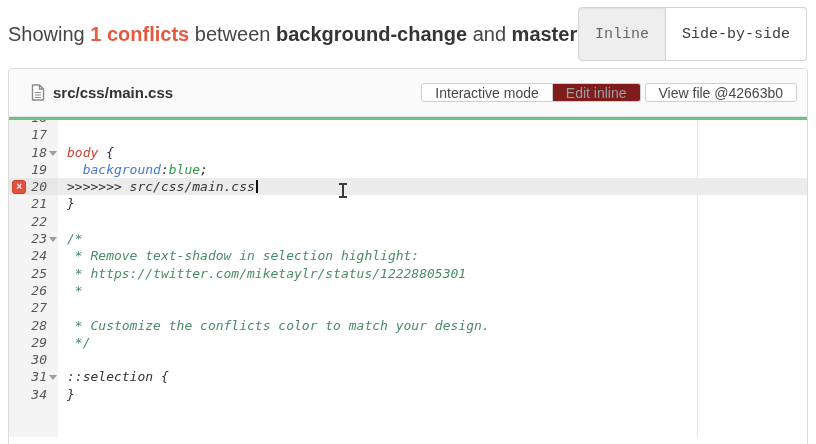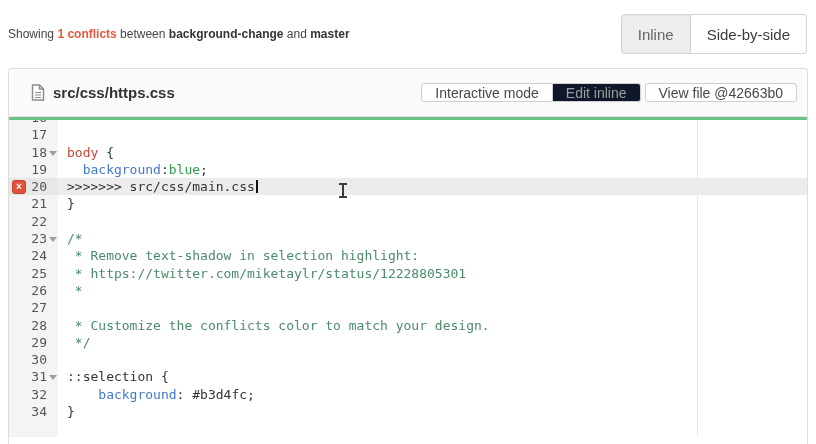--- a/index.html
+++ b/index.html
@@ -2,51 +2,51 @@
 <html><head>
 <meta charset="utf-8">
 <style>
   * { margin:0; padding:0; box-sizing:border-box; }
   html,body { width:816px; height:444px; background:#fff; overflow:hidden;
               font-family:"Liberation Sans", sans-serif; }
 
   
   .conflict-bar { display:flex; justify-content:space-between; align-items:center;
                   padding:14px 9px 14px 8px; height:68px; }
-  .summary { font-size:12px; color:#454545; }
+  .summary { font-size:20px; color:#454545; }
   .summary .count { color:#e5593f; font-weight:bold; }
   .summary .branch { color:#353535; font-weight:bold; }
 
   .btn-group { display:inline-flex; }
-  .tbtn { font-family:Liberation Sans, sans-serif; font-size:15px; color:#3c3c3c; background:#fff;
-          border:1px solid #d4d4d4; padding:6px 16px; height:40px; cursor:pointer; }
+  .tbtn { font-family:Liberation Mono, monospace; font-size:15px; color:#3c3c3c; background:#fff;
+          border:1px solid #d4d4d4; padding:6px 16px; height:54px; cursor:pointer; }
   .tbtn:first-child { border-radius:4px 0 0 4px; }
   .tbtn:last-child  { border-radius:0 4px 4px 0; border-left:none; }
   .tbtn.active { background:#eeeeee; color:#666; box-shadow:inset 0 1px 2px rgba(0,0,0,.06); }
 
   
   .file-panel { margin:0 8px; width:800px; height:376px; border:1px solid #dcdcdc;
                 border-bottom:none; border-radius:4px 4px 0 0; overflow:hidden; }
   .file-header { height:48px; background:#fafafa; display:flex; align-items:center;
                  padding:0 10px; border-bottom:1px solid #e3e3e3; }
   .file-icon { display:inline-flex; margin-left:12px; }
   .file-name { margin-left:8px; font-size:15px; font-weight:bold; color:#333; }
   .header-actions { margin-left:auto; display:flex; align-items:center; }
   .hbtn { font-family:inherit; font-size:14px; color:#484848; background:#fff;
           border:1px solid #cfcfcf; padding:0 13px; height:19px; cursor:pointer; }
   .grp .hbtn:first-child { border-radius:3px 0 0 3px; }
   .grp .hbtn:last-child  { border-radius:0 3px 3px 0; border-left:none; }
-  .hbtn.active { background:#0f172a; color:#9e9e9e; }
+  .hbtn.active { background:#7f1d1d; color:#9e9e9e; }
   .hbtn.single { border-radius:3px; margin-left:4px; }
 
   .green-bar { height:3px; background:#6ac287; }
 
   
   .editor { position:relative; height:317px; background:#fff; overflow:hidden;
-            font-family:"DejaVu Sans Mono", monospace; font-size:13px; cursor:text; }
+            font-family:"DejaVu Sans Mono", monospace; font-size:13px; cursor:text;font-style:italic; }
   .gutter-strip { position:absolute; left:0; top:0; bottom:0; width:49px; background:#f4f4f4; }
   .ruler { position:absolute; left:688px; top:0; bottom:0; width:1px; background:#e8e8e8; }
   .lines { position:relative; margin-top:-11px; }
   .row { display:flex; height:17.3px; line-height:17.3px; }
   .row.active { background:#ececec; }
   .gutter-cell { position:relative; flex:none; width:49px; text-align:right;
                  padding-right:11px; color:#555; cursor:default; }
   .row.active .gutter-cell { background:#e7e7e7; }
   .fold { position:absolute; right:1px; top:7px; width:0; height:0;
           border-left:4px solid transparent; border-right:4px solid transparent;
@@ -89,21 +89,21 @@
 
 <div class="file-panel">
   <div class="file-header">
     <span class="file-icon">
       <svg width="14" height="17" viewBox="0 0 14 17">
         <path d="M1.5 1 h7 l4 4 v11 h-11 z" fill="#fff" stroke="#8a8a8a" stroke-width="1.4"></path>
         <path d="M8.5 1 v4 h4" fill="none" stroke="#8a8a8a" stroke-width="1.4"></path>
         <path d="M4 8.5 h6 M4 11 h6 M4 13.5 h6" stroke="#8a8a8a" stroke-width="1.2"></path>
       </svg>
     </span>
-    <span class="file-name">src/css/https.css</span>
+    <span class="file-name">src/css/main.css</span>
     <div class="header-actions">
       <div class="btn-group grp">
         <button class="hbtn">Interactive mode</button>
         <button class="hbtn active">Edit inline</button>
       </div>
       <button class="hbtn single">View file @42663b0</button>
     </div>
   </div>
   <div class="green-bar"></div>
   <div class="editor">
@@ -167,23 +167,19 @@
         </div>
         <div class="row">
           <div class="gutter-cell"><span>30</span></div>
           <div class="code"></div>
         </div>
         <div class="row">
           <div class="gutter-cell"><span>31</span><span class="fold"></span></div>
           <div class="code"><span class="tok-p">::selection {</span></div>
         </div>
         <div class="row">
-          <div class="gutter-cell"><span>32</span></div>
-          <div class="code"><span class="tok-p">    </span><span class="tok-k">background</span><span class="tok-p">: #b3d4fc;</span></div>
-        </div>
-        <div class="row">
           <div class="gutter-cell"><span>34</span></div>
           <div class="code"><span class="tok-p">}</span></div>
         </div>
       </div>
     <div class="ibeam"></div>
   </div>
 </div>
 
 </body></html>

